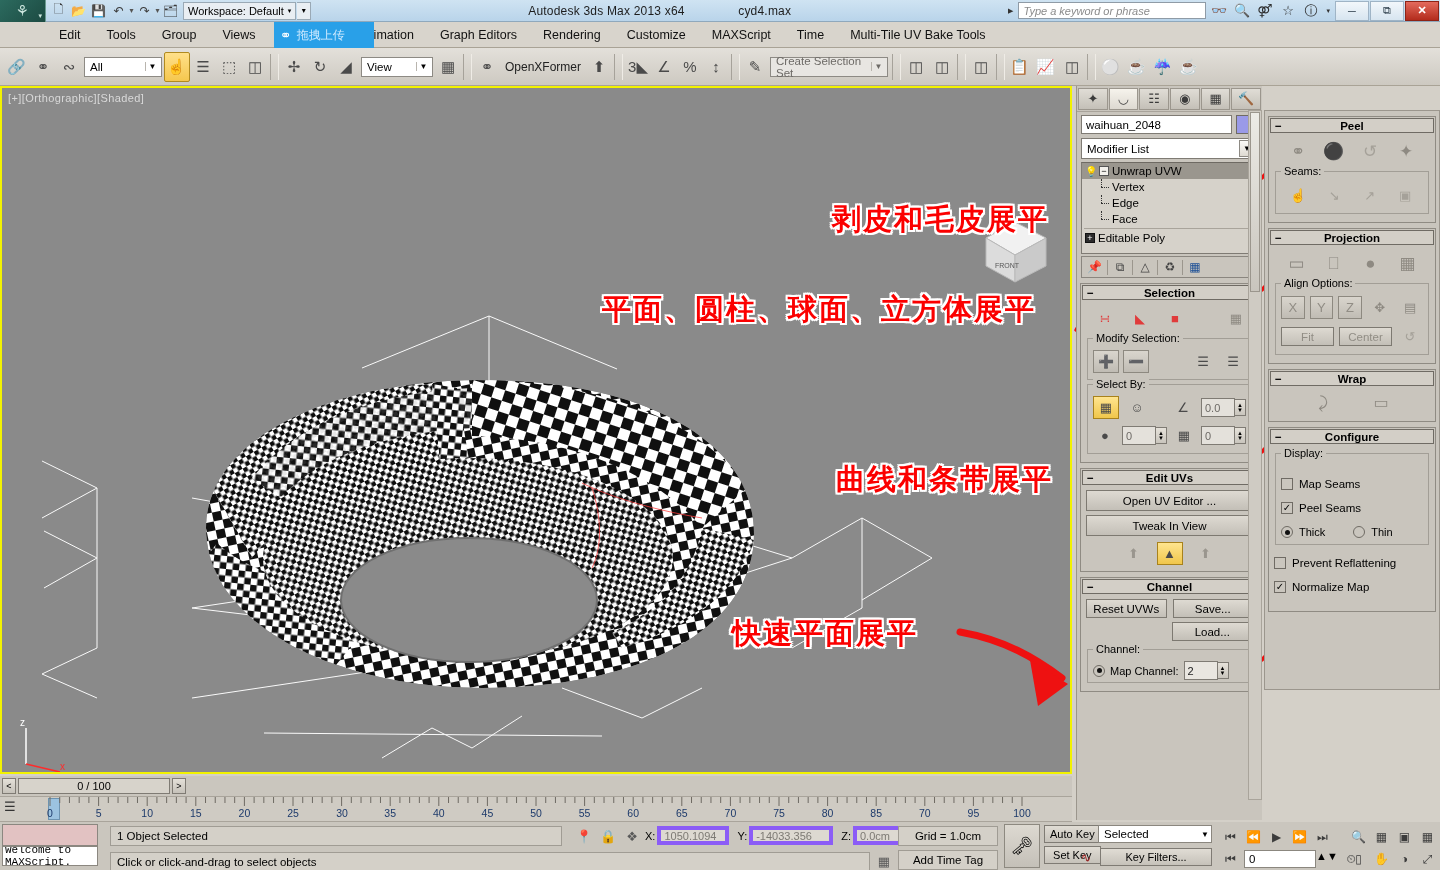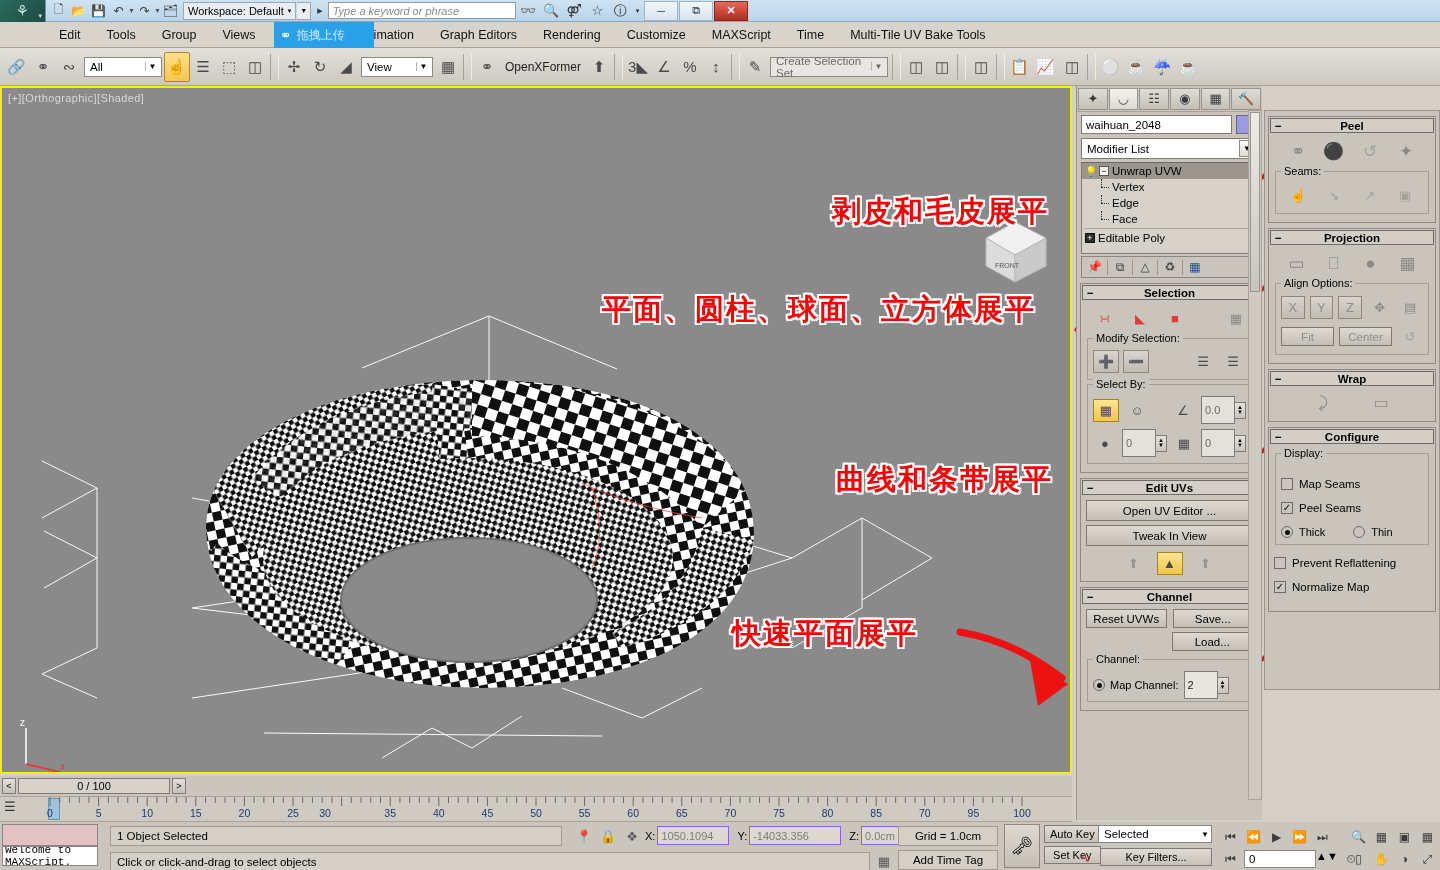--- a/index.html
+++ b/index.html
@@ -165,21 +165,21 @@
   .btn{
     height:21px; border:1px solid #7d7971; background:linear-gradient(#dedad2,#c3bfb7);
     display:flex; align-items:center; justify-content:center; font-size:11.5px; margin-bottom:4px;
   }
   .btn.sm{ height:19px; }
   .iconbtn{ width:26px; height:23px; border:1px solid #8d8980; background:linear-gradient(#d9d5cd,#c0bcb4);
     display:flex;align-items:center;justify-content:center; font-size:13px; color:#4a4a4a;}
   .iconbtn.on{ background:linear-gradient(#ffe58f,#f0c64b); border-color:#a8821c;}
   .iconbtn.flat{ border:none; background:transparent;}
   .spin{ display:flex; align-items:center;}
-  .spin .fld{ width:34px; height:28px; border:1px solid #7f7b74; background:#e4e1db; color:#6d6a65;
+  .spin .fld{ width:34px; height:19px; border:1px solid #7f7b74; background:#e4e1db; color:#6d6a65;
     display:flex; align-items:center; padding-left:3px; font-size:11px;}
   .spin .ar{ width:11px; height:17px; border:1px solid #7f7b74; border-left:none;
     background:linear-gradient(#e6e2da,#c9c5bd); display:flex; flex-direction:column;
     align-items:center; justify-content:center; font-size:6px; line-height:5px;}
   .chk{ display:flex; align-items:center; gap:6px; margin:12px 0; font-size:11.5px;}
   .cbox{ width:12px; height:12px; border:1px solid #6f6b64; background:#cac6be;
     display:flex; align-items:center; justify-content:center; font-size:10px; line-height:10px;}
   .rbox{ width:12px; height:12px; border:1px solid #6f6b64; border-radius:50%; background:#cac6be;
     display:flex; align-items:center; justify-content:center;}
   .rbox i{ width:5px; height:5px; border-radius:50%; background:#111; display:block;}
@@ -206,21 +206,21 @@
     background:#cfcbc3; border-top:1px solid #a9a49b; border-bottom:1px solid #a9a49b;}
   .ruler .num{ position:absolute; top:10px; font-size:10.5px; color:#1d3a6b; transform:translateX(-50%);}
   .slider{ position:absolute; top:1px; width:12px; height:22px; background:#9cc3e0; border:1px solid #6d93b0;}
 
   .statusbar{ position:absolute; left:0; top:822px; width:1440px; height:48px; background:#cac6be;}
   .mini{ position:absolute; left:2px; top:824px; width:96px; height:22px; background:#e2c2c2; border:1px solid #8b8780;}
   .mini2{ position:absolute; left:2px; top:846px; width:96px; height:20px; background:#fff; border:1px solid #8b8780;
     font-family:"Liberation Mono", monospace; font-size:11px; display:flex; align-items:center; padding-left:2px; overflow:hidden;}
   .sfield{ position:absolute; height:20px; border:1px solid #a09c94; background:#d4d0c8;
     display:flex; align-items:center; padding-left:6px; font-size:11.5px;}
-  .coordfield{ height:19px; border:1px solid #8b5cf6; background:#ddd9d1; color:#7d7a74;
+  .coordfield{ height:19px; border:4px solid #8b5cf6; background:#ddd9d1; color:#7d7a74;
     display:flex; align-items:center; padding:0 3px; font-size:11px;}
   .sicon{ display:flex; align-items:center; justify-content:center; font-size:13px; color:#5a5a5a;}
   .keybtn{ height:18px; border:1px solid #7f7b74; background:linear-gradient(#e0dcd4,#c6c2ba);
     display:flex; align-items:center; justify-content:center; font-size:11px; padding:0 5px;}
   .navbtn{ width:21px; height:21px; display:flex; align-items:center; justify-content:center;
     font-size:12px; color:#3c3c3c;}
 </style>
 </head>
 <body>
 
@@ -235,20 +235,24 @@
       <div class="qbtn">↶</div>
       <div class="qsep">▾</div>
       <div class="qbtn">↷</div>
       <div class="qsep">▾</div>
       <div class="qbtn">🗂</div>
       <div class="wsbox">
         <span>Workspace: Default</span>
         <span class="arrow">▾</span>
       </div>
       <div class="wsdrop">▾</div>
+    </div>
+    <div class="apptitle">
+      <span>Autodesk 3ds Max  2013 x64</span>
+      <span class="fname">cyd4.max</span>
     </div>
     <div class="searchwrap">
       <span class="sarrow">▶</span>
       <div class="searchbox">
         <span>Type a keyword or phrase</span>
       </div>
       <div class="ticon">👓</div>
       <div class="ticon">🔍</div>
       <div class="ticon">⚤</div>
       <div class="ticon">☆</div>
@@ -419,21 +423,21 @@
     </svg>
 
     <svg width="56" height="60" style="position:absolute;left:14px;top:628px">
       <line x1="10" y1="48" x2="10" y2="12" stroke="#ffffff" stroke-width="1.5"></line>
       <line x1="10" y1="48" x2="44" y2="56" stroke="#ff2b2b" stroke-width="1.5"></line>
       <text x="4" y="10" font-size="10" fill="#ffffff" font-family="Liberation Sans">z</text>
       <text x="44" y="54" font-size="10" fill="#ff2b2b" font-family="Liberation Sans">x</text>
     </svg>
   </div>
 
-  <div class="anno" style="left:832px; top:192px; font-size:29px;">剥皮和毛皮展平</div>
+  <div class="anno" style="left:832px; top:200px; font-size:29px;">剥皮和毛皮展平</div>
   <div class="anno" style="left:836px; top:460px; font-size:29px;">曲线和条带展平</div>
   <div class="anno" style="left:602px; top:290px; font-size:29px;">平面、圆柱、球面、立方体展平</div>
   <div class="anno" style="left:732px; top:614px; font-size:29px;">快速平面展平</div>
 
   <svg width="1440" height="870" style="position:absolute;left:0;top:0;pointer-events:none">
     <g fill="none" stroke="#ee1111" stroke-width="7" stroke-linecap="round">
       <path d="M1090,200 C1130,160 1180,150 1228,160"></path>
       <path d="M1098,300 C1140,275 1190,272 1232,292"></path>
       <path d="M1108,498 C1150,455 1190,452 1230,468"></path>
       <path d="M1062,680 C1010,638 1000,632 960,640" stroke-width="0"></path>
@@ -843,21 +847,21 @@
           <line x1="1022" x2="1022" y1="0" y2="9"></line>
         </g>
     </svg>
     <div id="ruler-nums">
         <div class="num" style="left: 50px;">0</div>
         <div class="num" style="left: 98.6px;">5</div>
         <div class="num" style="left: 147.2px;">10</div>
         <div class="num" style="left: 195.8px;">15</div>
         <div class="num" style="left: 244.4px;">20</div>
         <div class="num" style="left: 293px;">25</div>
-        <div class="num" style="left: 325px;">30</div>
+        <div class="num" style="left: 342px;">30</div>
         <div class="num" style="left: 390.2px;">35</div>
         <div class="num" style="left: 438.8px;">40</div>
         <div class="num" style="left: 487.4px;">45</div>
         <div class="num" style="left: 536px;">50</div>
         <div class="num" style="left: 584.6px;">55</div>
         <div class="num" style="left: 633.2px;">60</div>
         <div class="num" style="left: 681.8px;">65</div>
         <div class="num" style="left: 730.4px;">70</div>
         <div class="num" style="left: 779px;">75</div>
         <div class="num" style="left: 827.6px;">80</div>
@@ -884,21 +888,21 @@
   <div class="sicon" style="position:absolute;left:574px;top:826px;width:20px;height:20px;color:#b06a6a">📍</div>
   <div class="sicon" style="position:absolute;left:598px;top:826px;width:20px;height:20px;color:#8a7f5a">🔒</div>
   <div class="sicon" style="position:absolute;left:622px;top:826px;width:20px;height:20px;">❖</div>
 
   <div style="position:absolute;left:645px;top:826px;display:flex;align-items:center;gap:2px">
     <span>X:</span>
     <div class="coordfield" style="width:72px">
       <span>1050.1094</span>
     </div>
     <span style="margin-left:6px">Y:</span>
-    <div class="coordfield" style="width:92px">
+    <div class="coordfield" style="width:84px">
       <span>-14033.356</span>
     </div>
     <span style="margin-left:6px">Z:</span>
     <div class="coordfield" style="width:72px">
       <span>0.0cm</span>
     </div>
   </div>
 
   <div class="sfield" style="left:898px; top:826px; width:100px; justify-content:center; padding-left:0">
     <span>Grid = 1.0cm</span>

